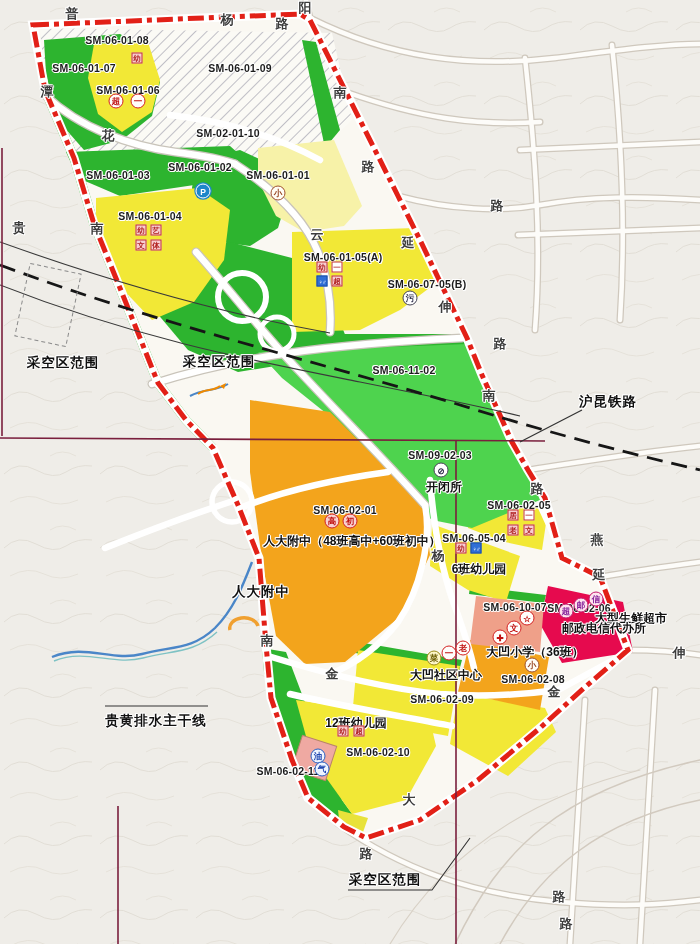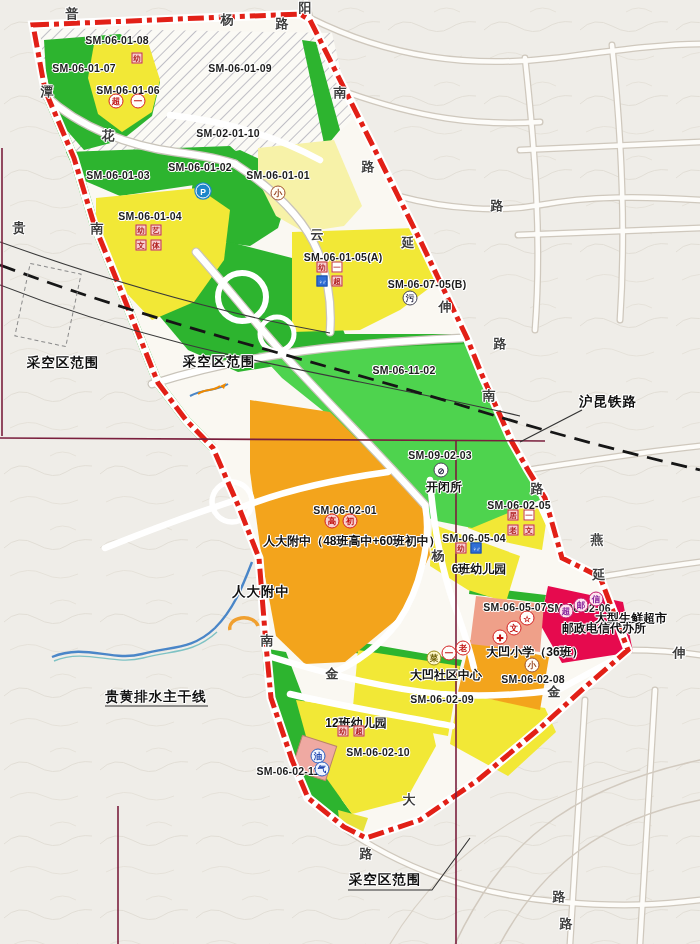--- a/index.html
+++ b/index.html
@@ -209,41 +209,41 @@
   <span class="lbl code" style="left:278px;top:175px">SM-06-01-01</span>
   <span class="lbl code" style="left:150px;top:216px">SM-06-01-04</span>
   <span class="lbl code" style="left:343px;top:257px">SM-06-01-05(A)</span>
   <span class="lbl code" style="left:427px;top:284px">SM-06-07-05(B)</span>
   <span class="lbl code" style="left:404px;top:370px">SM-06-11-02</span>
   <span class="lbl code" style="left:440px;top:455px">SM-09-02-03</span>
   <span class="lbl code" style="left:345px;top:510px">SM-06-02-01</span>
   <span class="lbl code" style="left:519px;top:505px">SM-06-02-05</span>
   <span class="lbl code" style="left:474px;top:538px">SM-06-05-04</span>
   <span class="lbl code" style="left:579px;top:608px">SM-06-02-06</span>
-  <span class="lbl code" style="left:515px;top:607px">SM-06-05-07</span>
+  <span class="lbl code" style="left:515px;top:607px">SM-06-10-07</span>
   <span class="lbl code" style="left:533px;top:679px">SM-06-02-08</span>
   <span class="lbl code" style="left:442px;top:699px">SM-06-02-09</span>
   <span class="lbl code" style="left:378px;top:752px">SM-06-02-10</span>
   <span class="lbl code" style="left:288px;top:771px">SM-06-02-11</span>
 
   <span class="lbl cn" style="left:444px;top:487px">开闭所</span>
   <span class="lbl cn" style="left:352px;top:541px">人大附中（48班高中+60班初中）</span>
   <span class="lbl cn" style="left:479px;top:569px">6班幼儿园</span>
   <span class="lbl cn" style="left:446px;top:675px">大凹社区中心</span>
   <span class="lbl cn" style="left:535px;top:652px">大凹小学（36班）</span>
   <span class="lbl cn" style="left:356px;top:723px">12班幼儿园</span>
   <span class="lbl cn" style="left:631px;top:618px">大型生鲜超市</span>
   <span class="lbl cn" style="left:604px;top:628px">邮政电信代办所</span>
 
   <span class="lbl ann" style="left:63px;top:363px">采空区范围</span>
   <span class="lbl ann" style="left:385px;top:880px">采空区范围</span>
   <span class="lbl ann" style="left:608px;top:402px">沪昆铁路</span>
   <span class="lbl ann" style="left:219px;top:362px">采空区范围</span>
   <span class="lbl ann" style="left:261px;top:592px">人大附中</span>
-  <span class="lbl ann" style="left:156px;top:697px">贵黄排水主干线</span>
+  <span class="lbl ann" style="left:156px;top:721px">贵黄排水主干线</span>
 
   <span class="lbl road" style="left:72px;top:14px">普</span>
   <span class="lbl road" style="left:227px;top:20px">杨</span>
   <span class="lbl road" style="left:282px;top:24px">路</span>
   <span class="lbl road" style="left:305px;top:8px">阳</span>
   <span class="lbl road" style="left:340px;top:93px">南</span>
   <span class="lbl road" style="left:368px;top:167px">路</span>
   <span class="lbl road" style="left:47px;top:92px">潭</span>
   <span class="lbl road" style="left:108px;top:136px">花</span>
   <span class="lbl road" style="left:19px;top:228px">贵</span>

